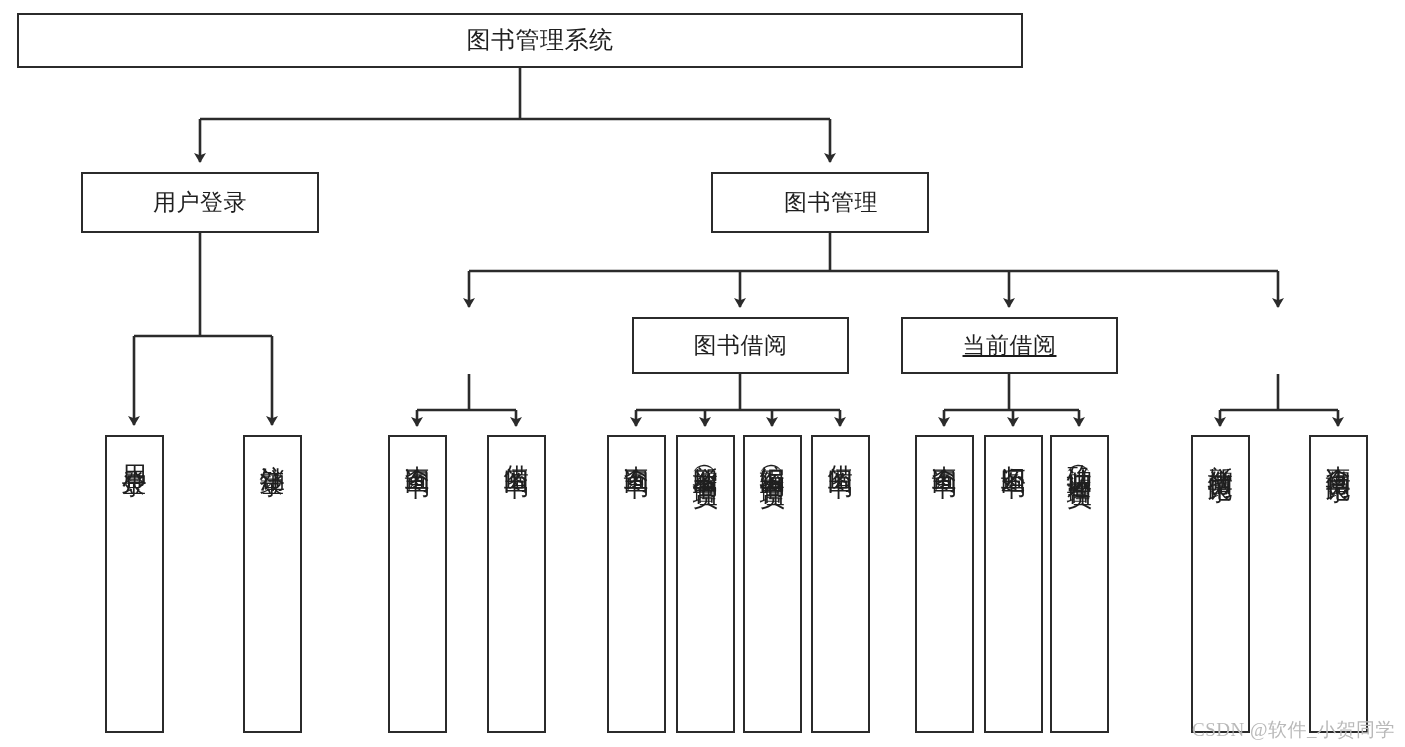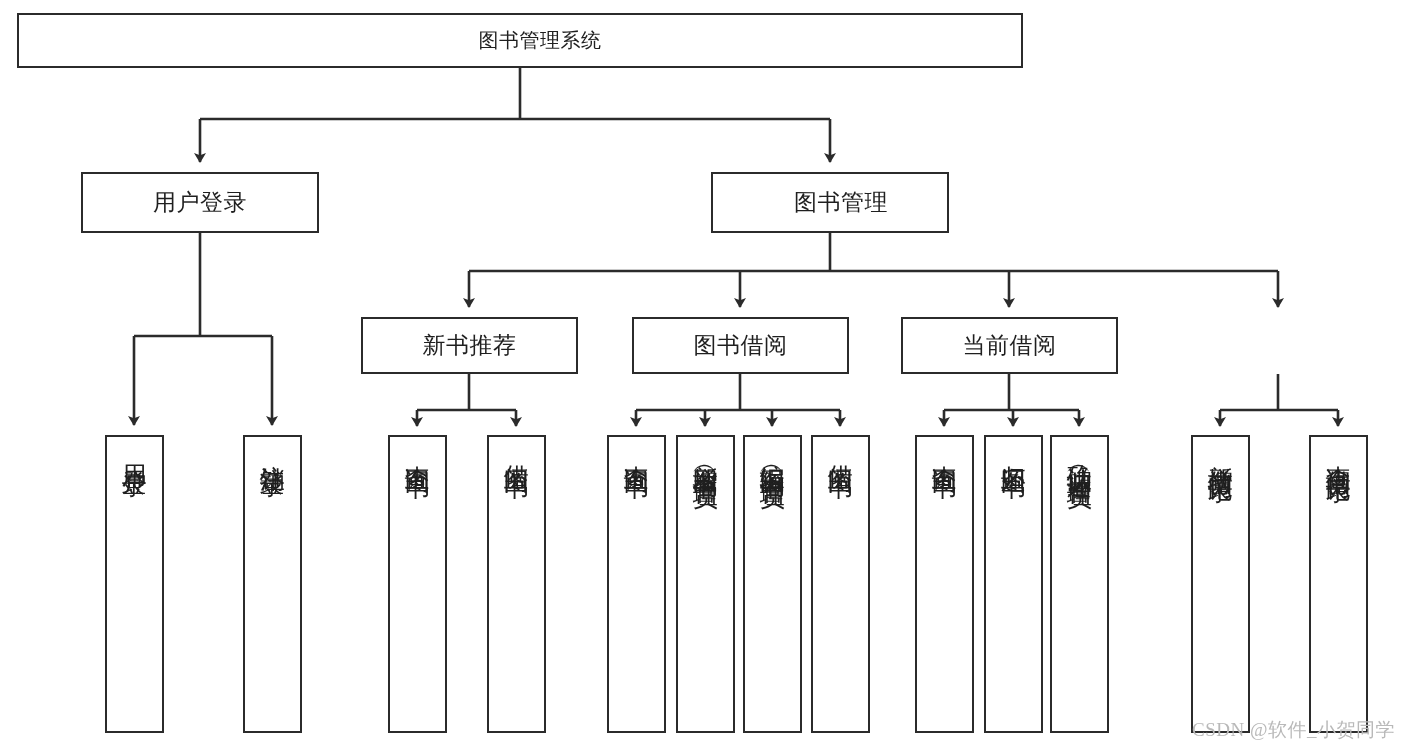--- a/index.html
+++ b/index.html
@@ -32,21 +32,21 @@
     text-align:center;
     line-height:1.18;
     letter-spacing:0.5px;
     color:#1f1f1f;
   }
   
   .node.h .lbl{
     font-size:23px;
     white-space:nowrap;
   }
-  .node.root .lbl{font-size:20px;margin-left:40px;}
+  .node.root .lbl{font-size:24px;margin-left:40px;}
   
   .node.v{
     align-items:flex-start;
     padding-top:8px;
   }
   .node.v .lbl{
     writing-mode:vertical-rl;
     text-orientation:upright;
     font-size:25px;
     line-height:1.05;
@@ -131,33 +131,30 @@
   </svg>
 
   <div class="node h root" style="left:17px;top:13px;width:1006px;height:55px;">
     <span class="lbl">图书管理系统</span>
   </div>
 
   <div class="node h" style="left:81px;top:172px;width:238px;height:61px;">
     <span class="lbl">用户登录</span>
   </div>
 
-  <div class="node h" style="left:711px;top:172px;width:238px;height:61px;padding-left:22px;">
+  <div class="node h" style="left:711px;top:172px;width:218px;height:61px;padding-left:22px;">
     <span class="lbl">图书管理</span>
   </div>
 
-  <div class="node h" style="left:361px;top:317px;width:217px;height:57px;">
-    <span class="lbl">新书推荐</span>
-  </div>
 
   <div class="node h" style="left:632px;top:317px;width:217px;height:57px;">
     <span class="lbl">图书借阅</span>
   </div>
 
-  <div class="node h" style="left:901px;top:317px;width:217px;height:57px;">
+  <div class="node h" style="left:901px;top:317px;width:217px;height:57px;text-decoration:underline;">
     <span class="lbl">当前借阅</span>
   </div>
 
 
   <div class="node v" style="left:105px;top:435px;width:59px;height:298px;">
     <span class="lbl">用户登录</span>
   </div>
   <div class="node v" style="left:243px;top:435px;width:59px;height:298px;">
     <span class="lbl">注销登录</span>
   </div>

